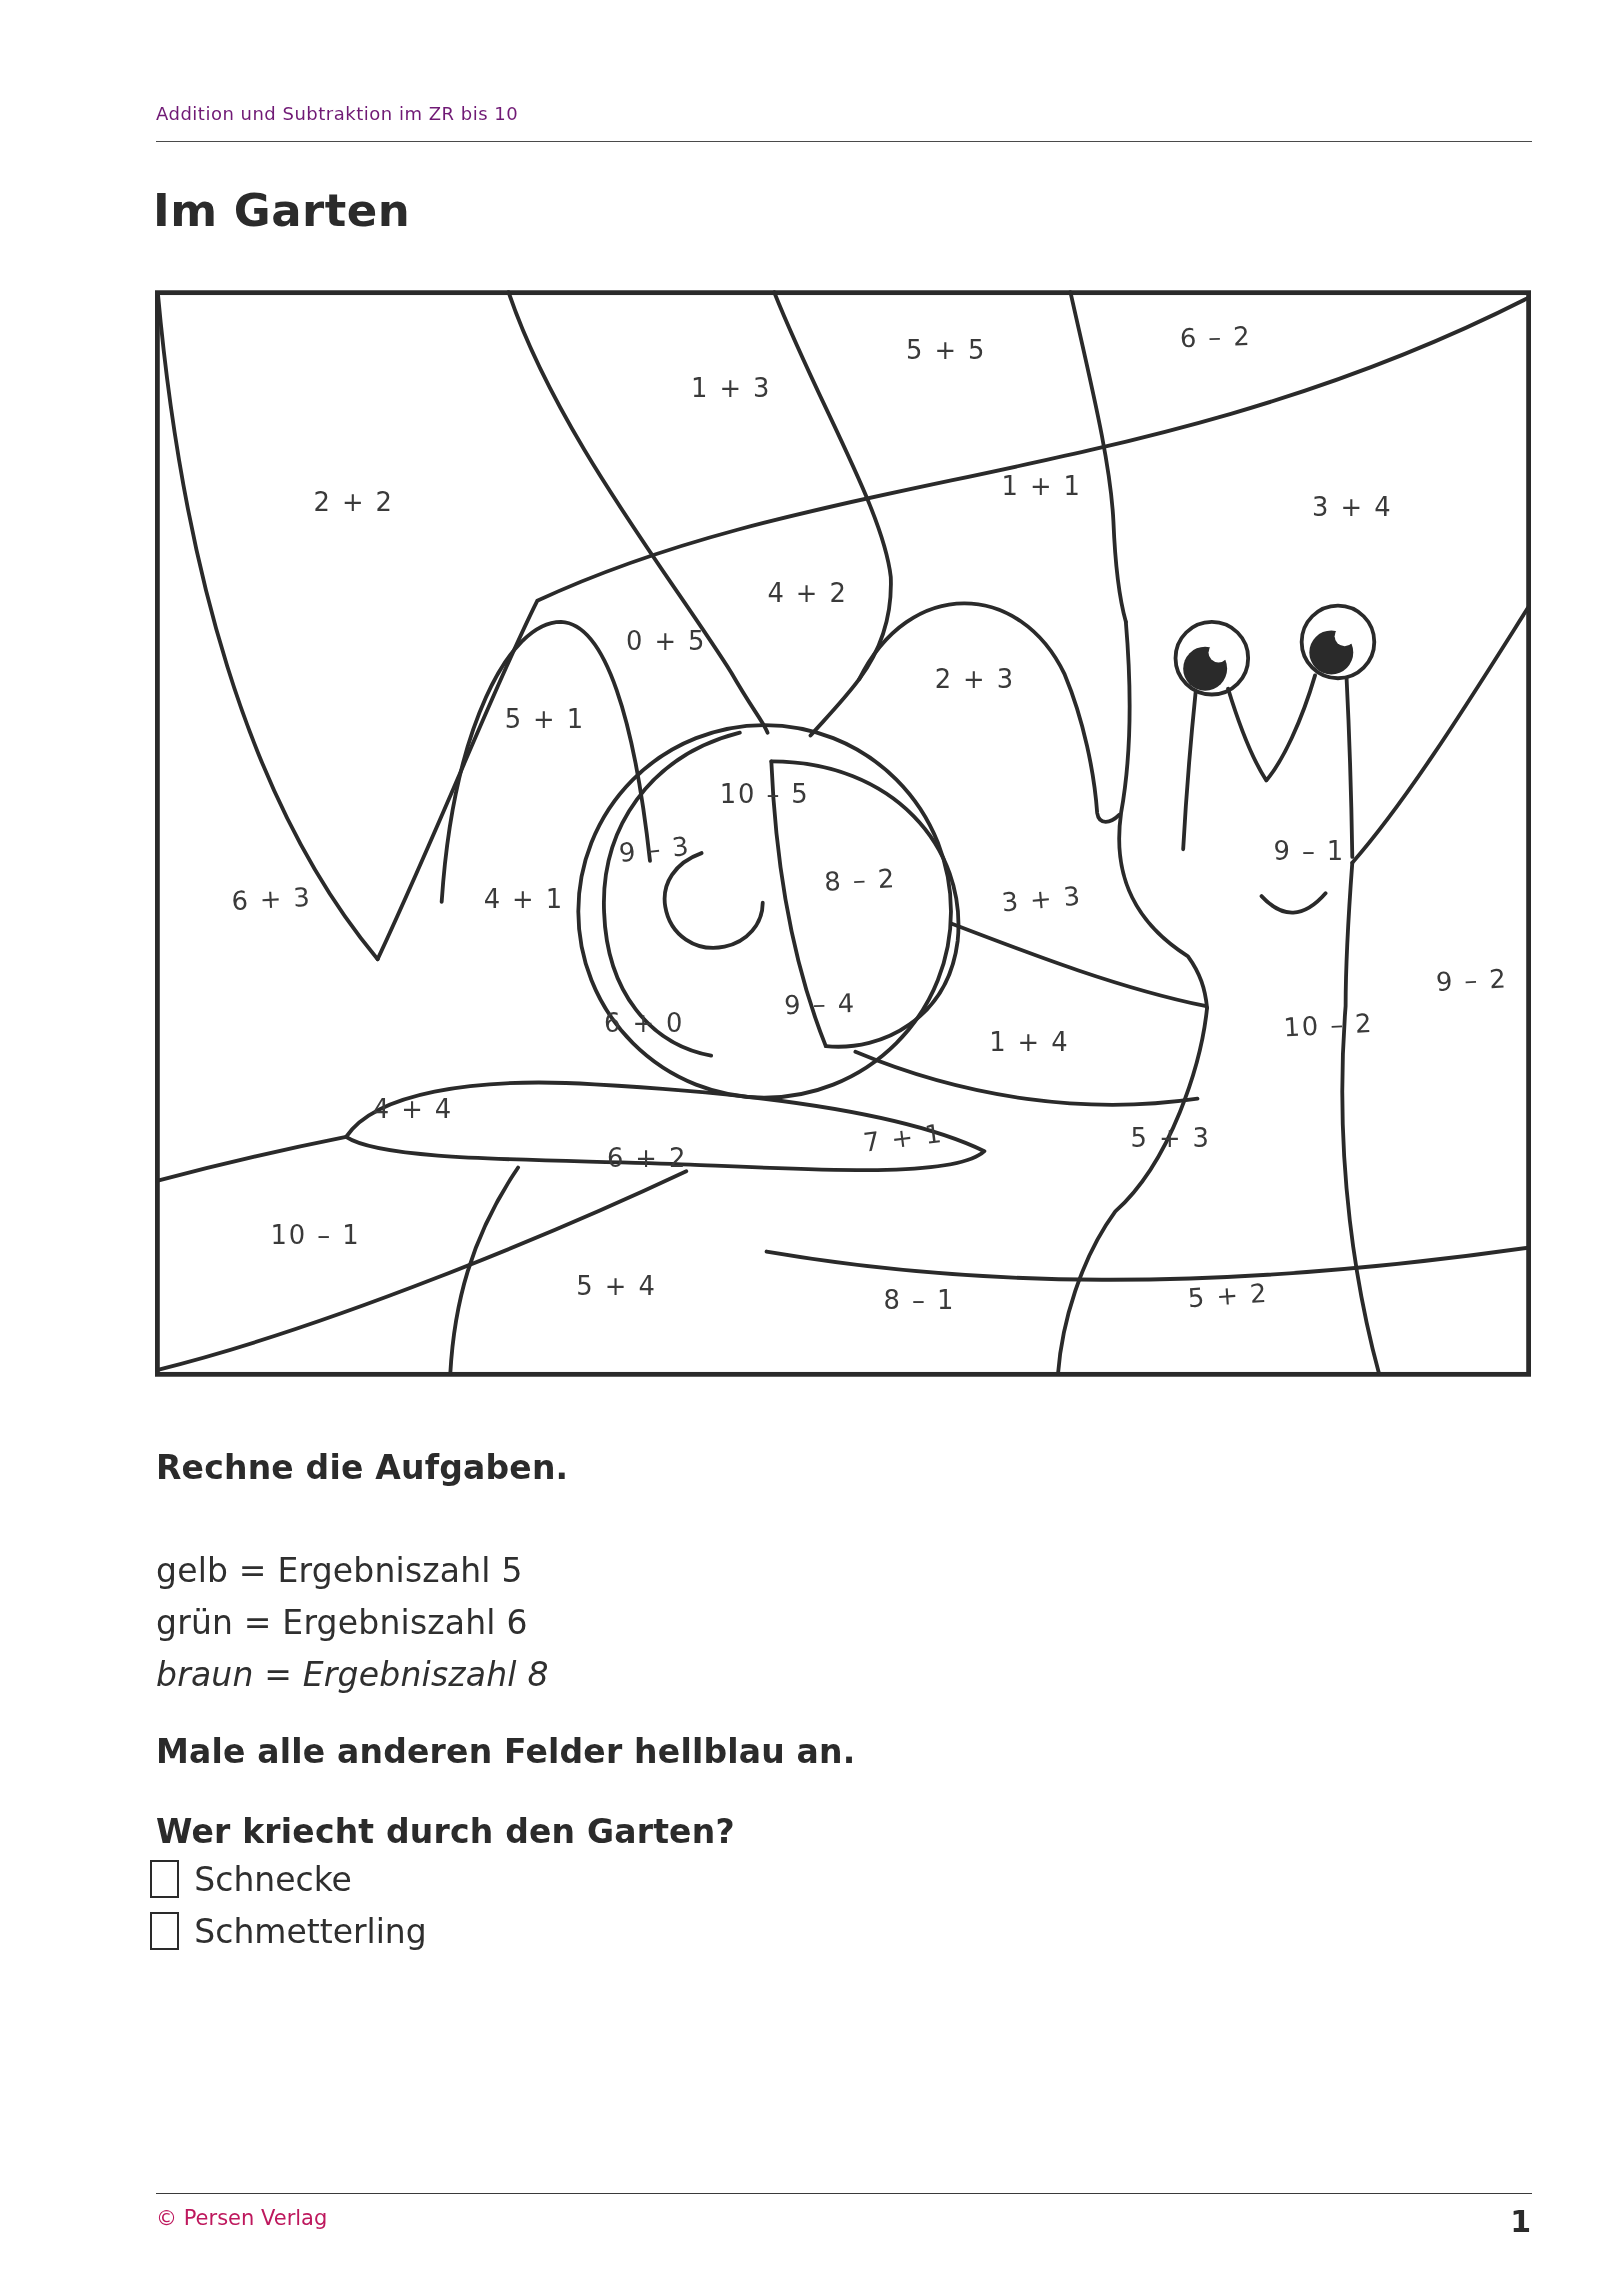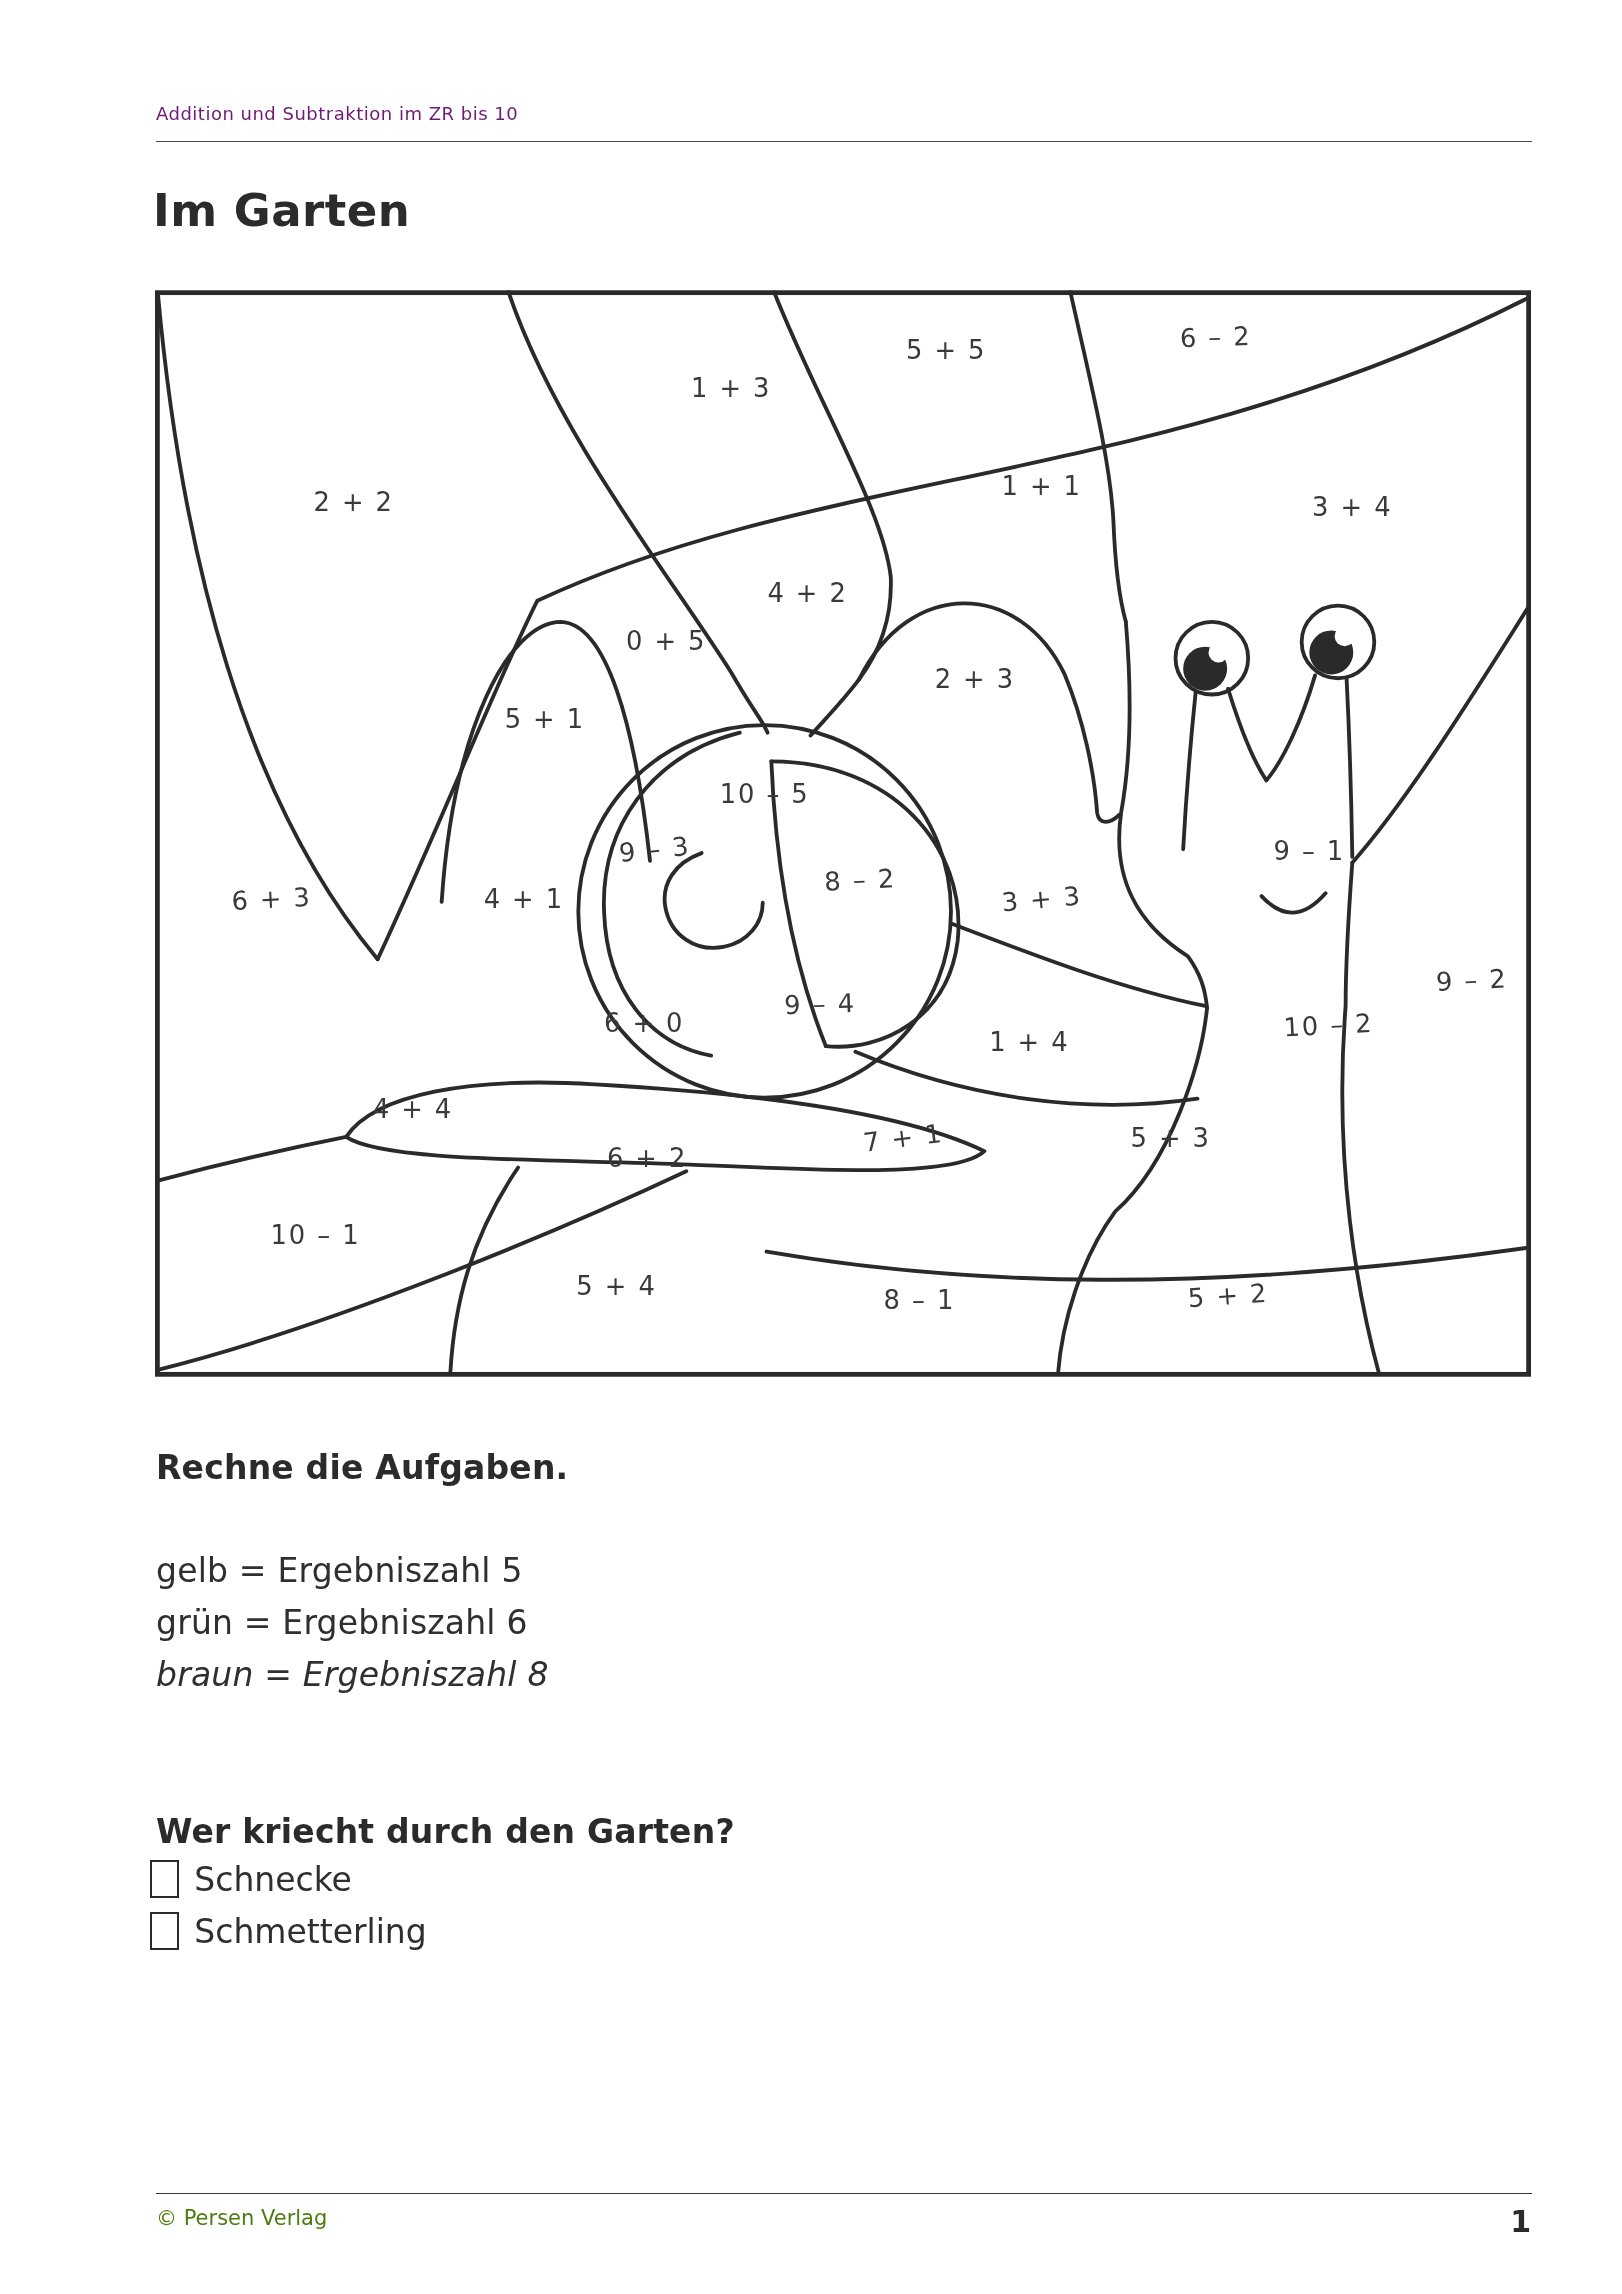--- a/index.html
+++ b/index.html
@@ -12,21 +12,21 @@
   .picture svg{display:block;width:100%;height:100%;}
   .coloring-line{fill:none;stroke:#2a2a2a;stroke-width:4;stroke-linecap:round;stroke-linejoin:round;}
   .frame{fill:none;stroke:#2a2a2a;stroke-width:5;}
   .problem-text{font-family:"DejaVu Sans","Liberation Sans",sans-serif;font-size:27px;fill:#3a3a3a;letter-spacing:2px;}
   .instr{position:absolute;left:156px;font-size:33px;color:#2f2f2f;letter-spacing:0.2px;}
   .instr.bold{font-weight:700;color:#2b2b2b;}
   .choice-row{position:absolute;left:150px;display:flex;align-items:flex-start;gap:15.3px;}
   .choice-box{width:25px;height:34px;border:2.9px solid #2a2a2a;background:#fff;flex:0 0 auto;}
   .choice-label{font-size:33px;color:#2f2f2f;}
   .footer-rule{position:absolute;left:156px;top:2193px;width:1376px;height:0;border-top:1.9px solid #3a3a3a;}
-  .footer-copy{position:absolute;left:156px;top:2206px;font-size:21px;color:#4d7c0f;}
+  .footer-copy{position:absolute;left:156px;top:2206px;font-size:21px;color:#be185d;}
   .page-number{position:absolute;left:1472px;top:2204px;width:59px;text-align:right;
                font-size:30px;font-weight:700;color:#2b2b2b;}
 </style>
 </head>
 <body>
 
 <div class="page">
 
   <div class="header-text">Addition und Subtraktion im ZR bis 10</div>
   <div class="header-rule"></div>
@@ -113,20 +113,21 @@
           <text x="1123" y="1052" text-anchor="middle" dominant-baseline="central" class="problem-text" transform="rotate(-4 1123 1052)">5 + 2</text>
         </g>
     </svg>
   </div>
 
   <div class="instr bold" style="top:1448px;">Rechne die Aufgaben.</div>
   <div class="instr" style="top:1551px;">gelb = Ergebniszahl 5</div>
   <div class="instr" style="top:1603px;">grün = Ergebniszahl 6</div>
   <div class="instr" style="top:1655px;font-style:italic;">braun = Ergebniszahl 8</div>
 
+  <div class="instr bold" style="top:1732px;">Male alle anderen Felder hellblau an.</div>
 
   <div class="instr bold" style="top:1812px;">Wer kriecht durch den Garten?</div>
 
   <div class="choice-row" style="top:1860px;">
     <div class="choice-box"></div>
     <div class="choice-label">Schnecke</div>
   </div>
   <div class="choice-row" style="top:1912px;">
     <div class="choice-box"></div>
     <div class="choice-label">Schmetterling</div>

